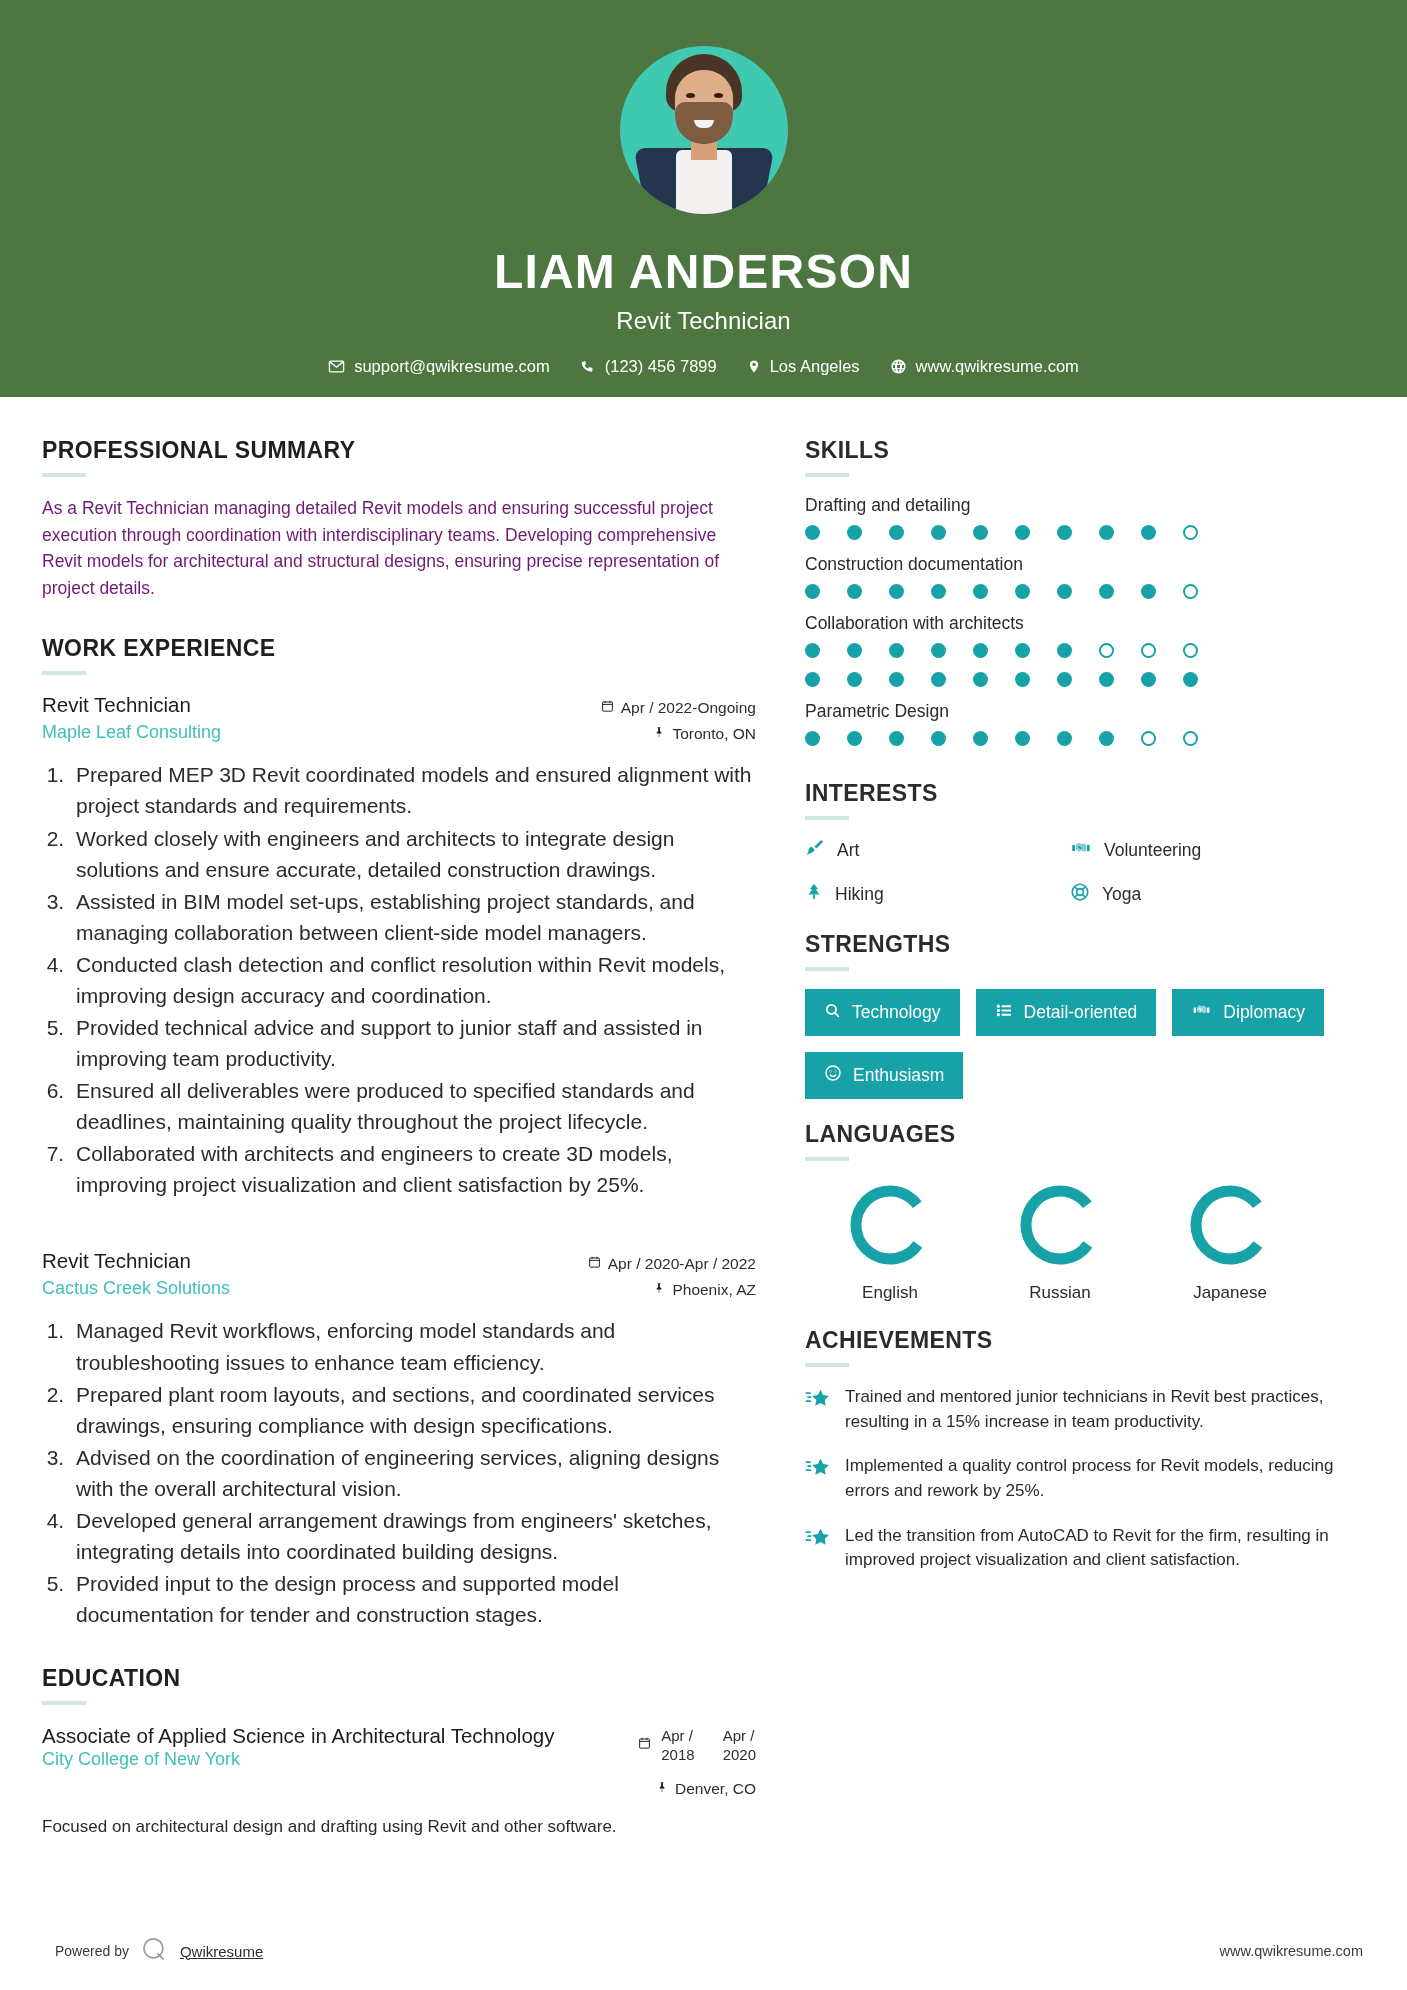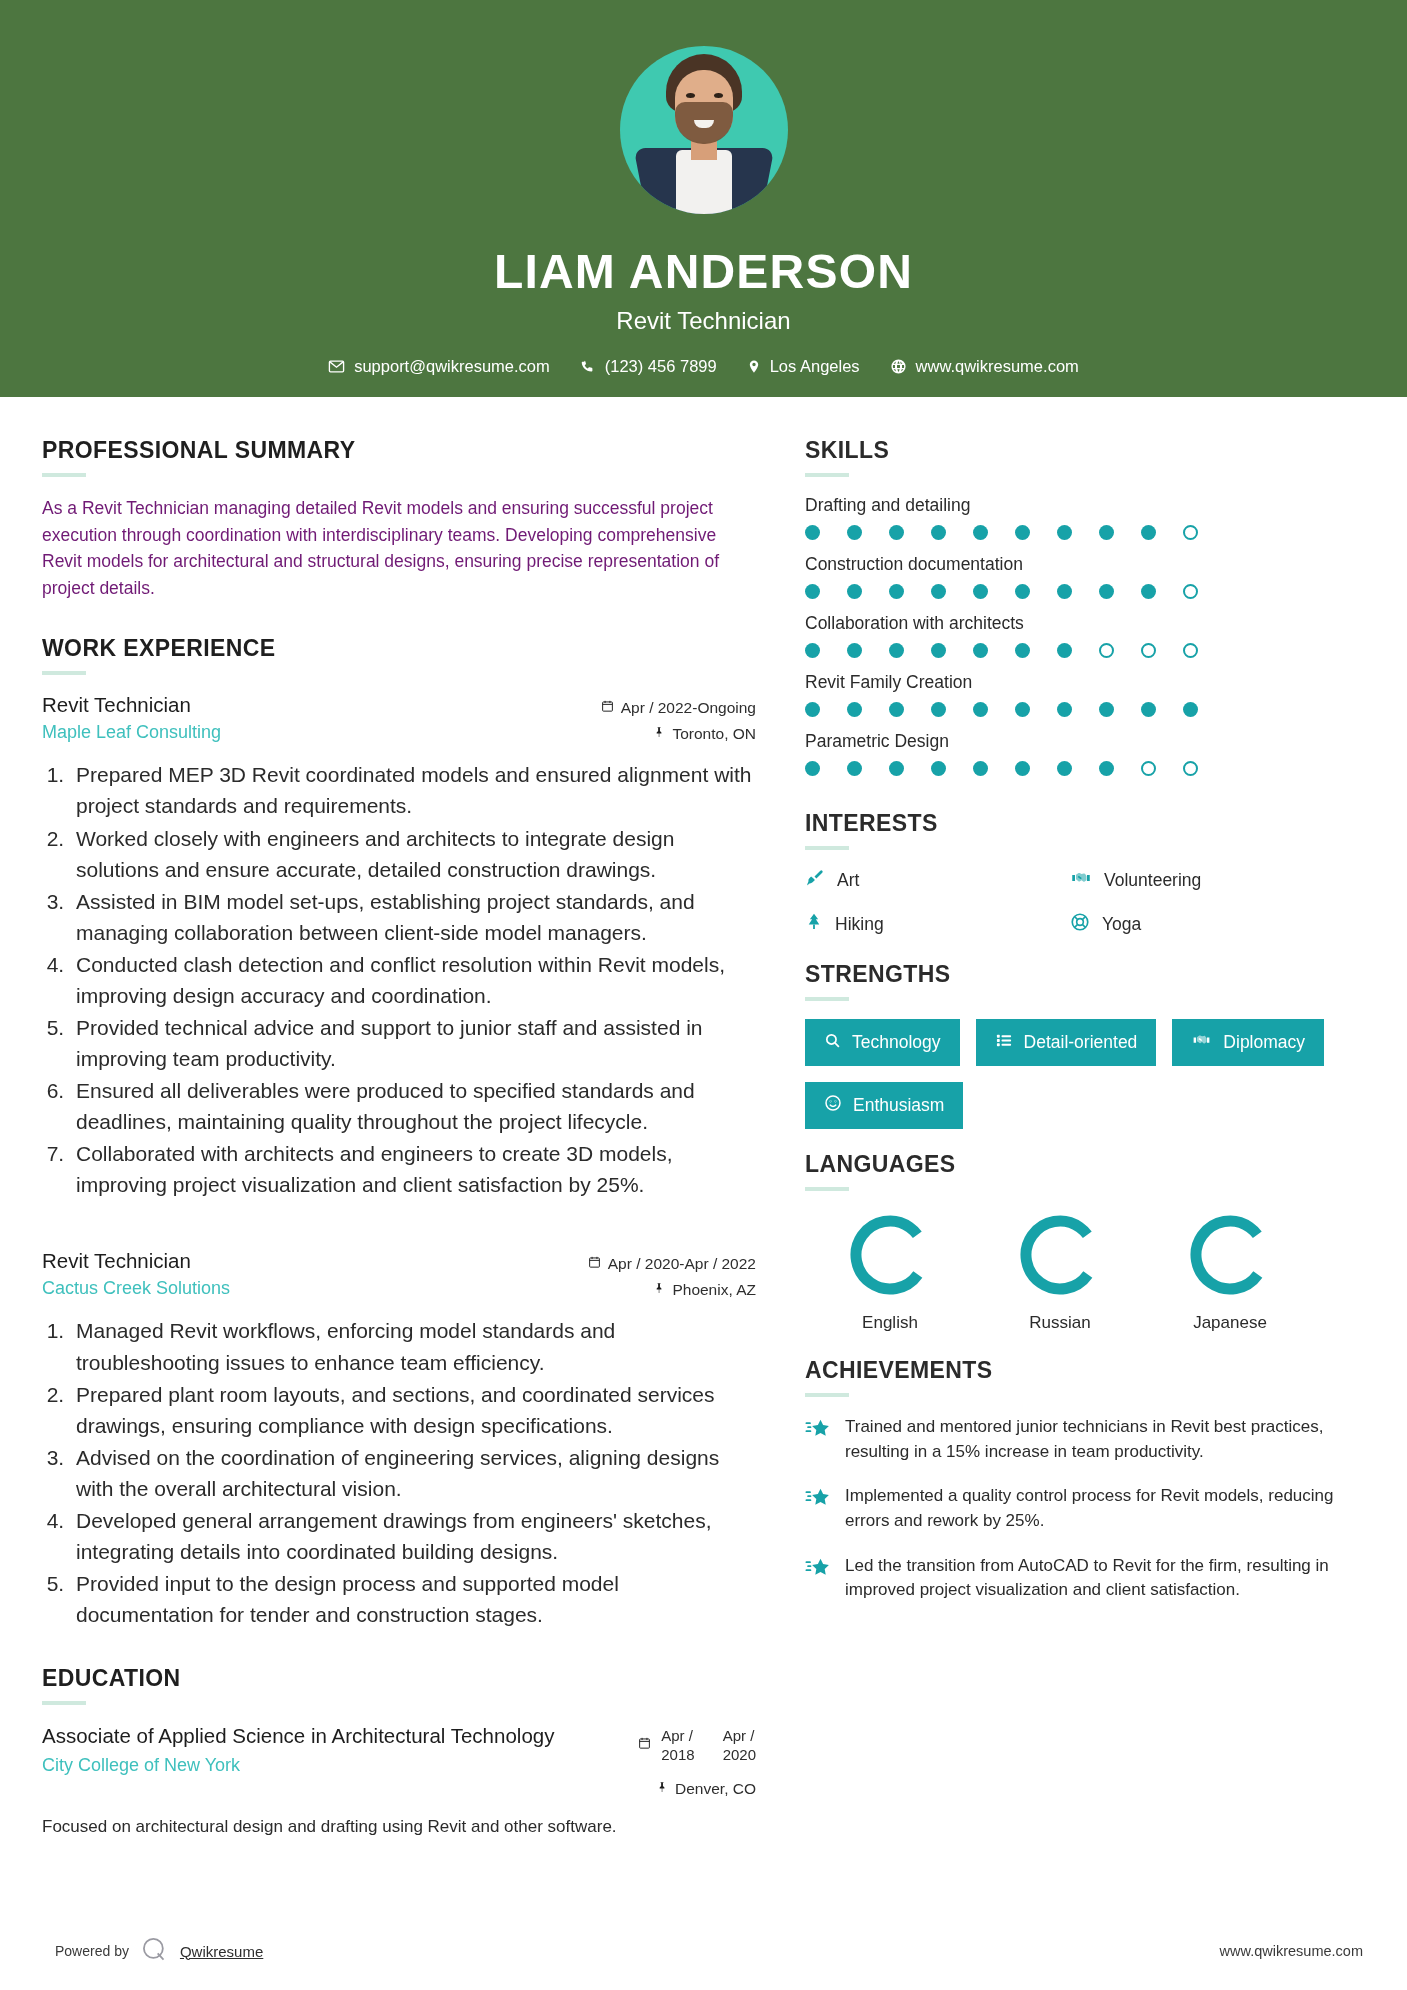--- a/index.html
+++ b/index.html
@@ -121,21 +121,21 @@
     line-height: 1.48;
     color: #2b2b2b;
   }
   ol.bullets li { padding-left: 6px; margin-bottom: 1px; }
 
   .section-gap { height: 34px; }
 
   
   .edu-head { display: flex; justify-content: space-between; align-items: flex-start; }
   .edu-degree { font-size: 20.5px; color: #1d1d1d; max-width: 545px; line-height: 1.28; }
-  .edu-school { font-size: 18px; color: #3fc0bd; margin-top: 6px; }
+  .edu-school { font-size: 18px; color: #3fc0bd; }
   .edu-dates { display: flex; align-items: flex-start; gap: 10px; font-size: 15px;
                color: #2e2e2e; padding-top: 4px; }
   .edu-date-pair { display: flex; gap: 28px; }
   .edu-date { line-height: 1.22; }
   .edu-desc { font-size: 17px; line-height: 1.48; color: #2b2b2b; margin-top: 16px; }
 
   
   .skill-item { margin-bottom: 14px; }
   .skill-name { font-size: 17.5px; color: #2b2b2b; margin-bottom: 9px; }
   .dots { display: flex; gap: 0; }
@@ -473,21 +473,20 @@
               </span>
               <span class="dot-cell">
                 <span class="dot off"></span>
               </span>
               <span class="dot-cell">
                 <span class="dot off"></span>
               </span>
             </div>
           </div>
           <div class="skill-item">
-            <div class="skill-name">Revit Family Creation</div>
             <div class="dots">
               <span class="dot-cell">
                 <span class="dot on"></span>
               </span>
               <span class="dot-cell">
                 <span class="dot on"></span>
               </span>
               <span class="dot-cell">
                 <span class="dot on"></span>
               </span>

